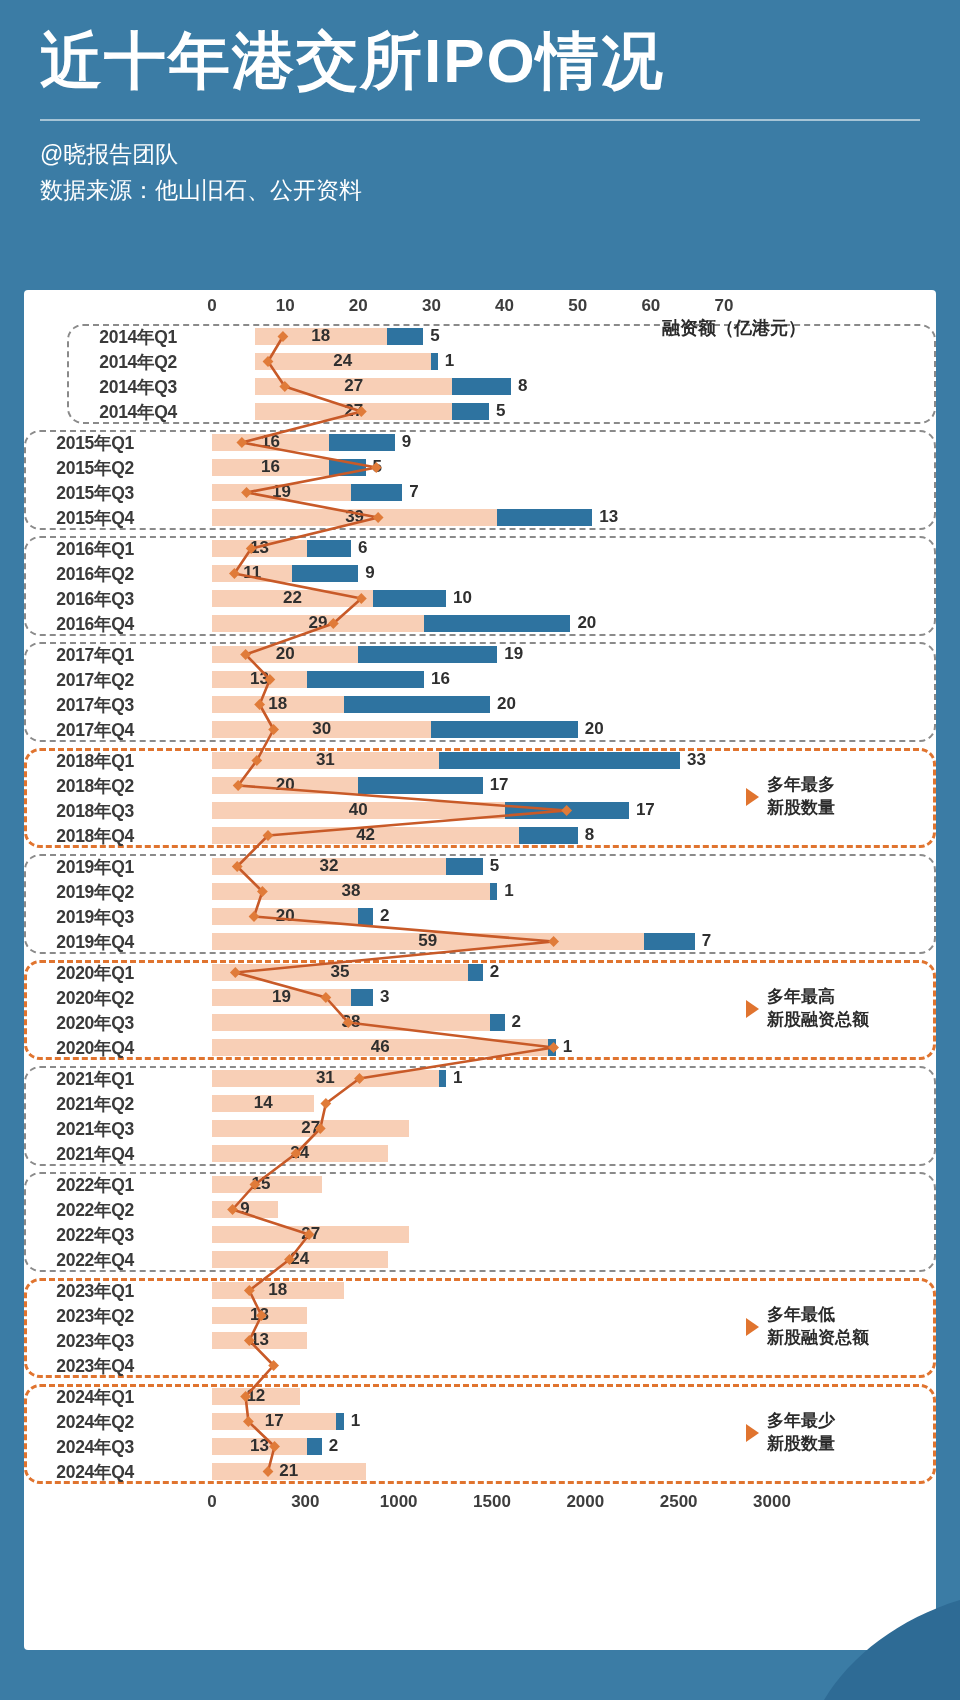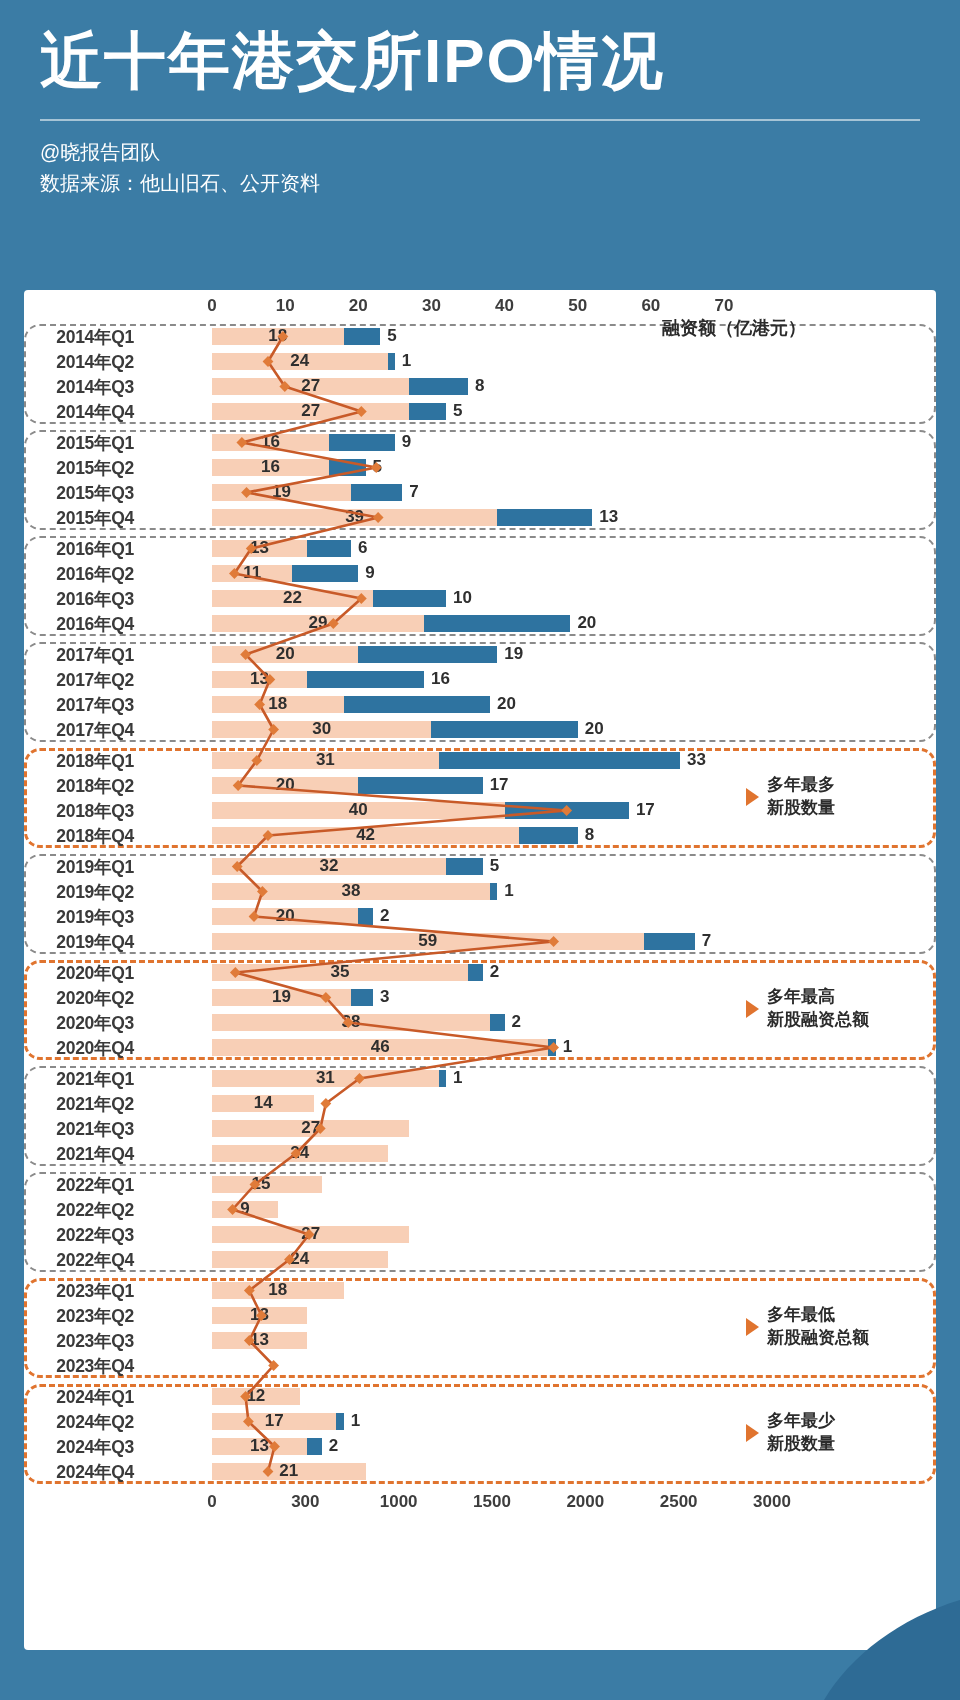--- a/index.html
+++ b/index.html
@@ -21,21 +21,21 @@
     line-height: 1.18;
     white-space: nowrap;
   }
   #rule {
     margin: 22px 0 16px 0;
     height: 2px;
     background: rgba(255,255,255,.55);
   }
   .sub {
     color:#ffffff;
-    font-size: 20px;
+    font-size: 23px;
     line-height: 1.55;
     font-weight: 400;
   }
   
   #card {
     position:absolute;
     left: 24px; top: 290px;
     width: 912px; height: 1360px;
     background:#ffffff;
     border-radius: 4px;
@@ -154,21 +154,21 @@
       <div class="tk" style="left: 261.143px;">10</div>
       <div class="tk" style="left: 334.286px;">20</div>
       <div class="tk" style="left: 407.429px;">30</div>
       <div class="tk" style="left: 480.571px;">40</div>
       <div class="tk" style="left: 553.714px; text-align: center;">50</div>
       <div class="tk" style="left: 626.857px;">60</div>
       <div class="tk" style="left: 700px;">70</div>
     </div>
 
   <div id="plot">
-      <div class="yeargroup" style="position: relative; margin-bottom: 6px;">
+      <div class="yeargroup" style="position: relative; margin-bottom: 6px; margin-left: 43px;">
         <div class="gbox"></div>
         <div class="row">
           <div class="ylabel">2014年Q1</div>
           <div class="bars">
             <div class="bar-main" style="left: 70px; width: 131.657px;"></div>
             <div class="vlabel" style="left: 135.829px;">18</div>
             <div class="bar-gem" style="left: 201.657px; width: 36.5714px;"></div>
             <div class="glabel" style="left: 245.229px;">5</div>
           </div>
         </div>

